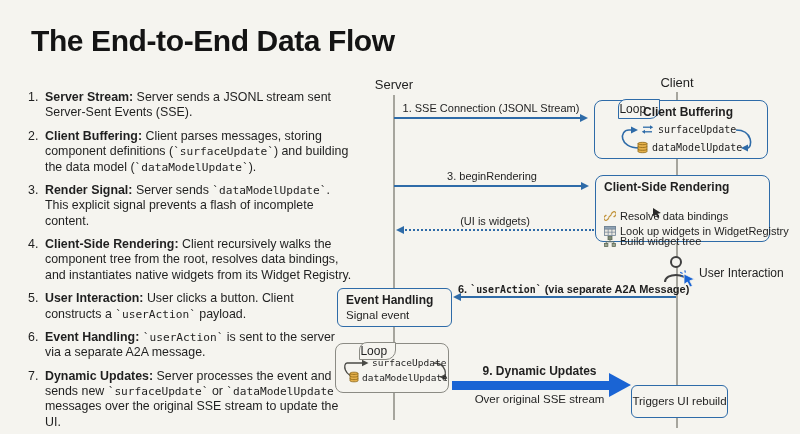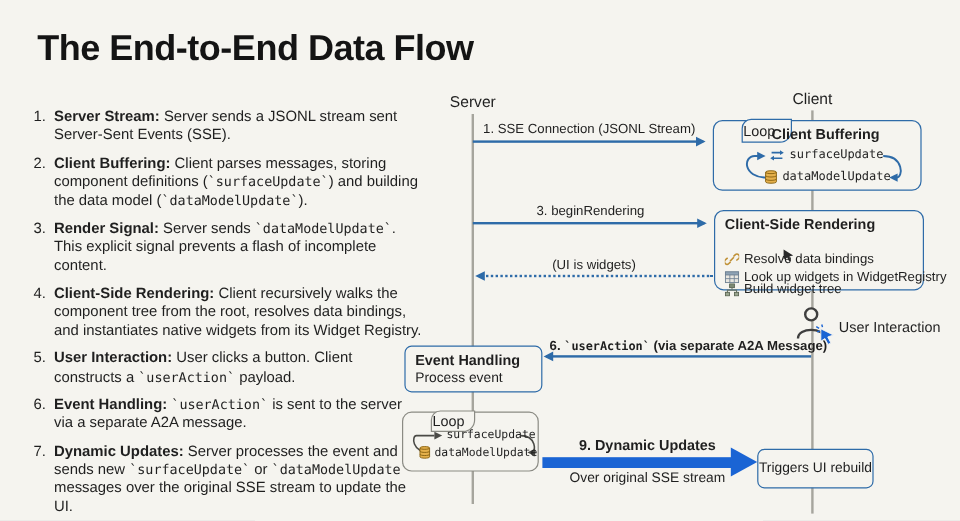--- a/index.html
+++ b/index.html
@@ -169,21 +169,21 @@
     </svg>
     <div class="abs" style="left:699px;top:266px;font-size:12px;z-index:2;text-align:right;">User Interaction</div>
 
     <div class="alabel" style="left:458px;top:283px;width:218px;font-weight:bold;">6. <code>`userAction`</code> (via separate A2A Message)</div>
     <div class="arr" style="left:455px;top:296px;width:221px;">
         <span class="head-l"></span>
       </div>
 
     <div class="box" style="left:337px;top:288px;width:115px;height:39px;border-radius:6px;">
       <div class="box-title" style="left:8px;top:4px;">Event Handling</div>
-      <div class="abs" style="left:8px;top:20px;font-size:11.5px;">Process event</div>
+      <div class="abs" style="left:8px;top:20px;font-size:11.5px;">Signal event</div>
     </div>
 
     <div class="box grayb" style="left:335px;top:343px;width:114px;height:50px;">
       <svg class="cycle" width="114" height="50" viewBox="0 0 114 50">
         <path d="M 22 33 C 7 33 7 19 11 19 L 26 19" fill="none" stroke="#4a4a46" stroke-width="1.3"></path>
         <polygon points="26,15.8 32.5,19 26,22.2" fill="#4a4a46"></polygon>
         <path d="M 98 19 C 111 19 111 33 107 33" fill="none" stroke="#4a4a46" stroke-width="1.3"></path>
         <polygon points="110,29.8 103.5,33 110,36.2" fill="#4a4a46"></polygon>
       </svg>
       <div class="loop-tab" style="width:37px;height:18px;line-height:16px;">Loop</div>
@@ -197,16 +197,16 @@
         </svg>
         <span class="mono" style="font-size:9.5px;">dataModelUpdate</span>
       </div>
     </div>
 
     <div class="alabel" style="left:462px;top:364px;width:155px;font-weight:700;font-size:12px;">9. Dynamic Updates</div>
     <div class="thick-arrow"></div>
     <div class="thick-head"></div>
     <div class="alabel" style="left:462px;top:393px;width:155px;font-size:11.5px;">Over original SSE stream</div>
 
-    <div class="box" style="left:631px;top:374px;width:97px;height:33px;border-radius:6px;text-align:center;line-height:31px;font-size:11.5px;">Triggers UI rebuild</div>
+    <div class="box" style="left:631px;top:385px;width:97px;height:33px;border-radius:6px;text-align:center;line-height:31px;font-size:11.5px;">Triggers UI rebuild</div>
 
   </div>
 </div>
 
 </body></html>

